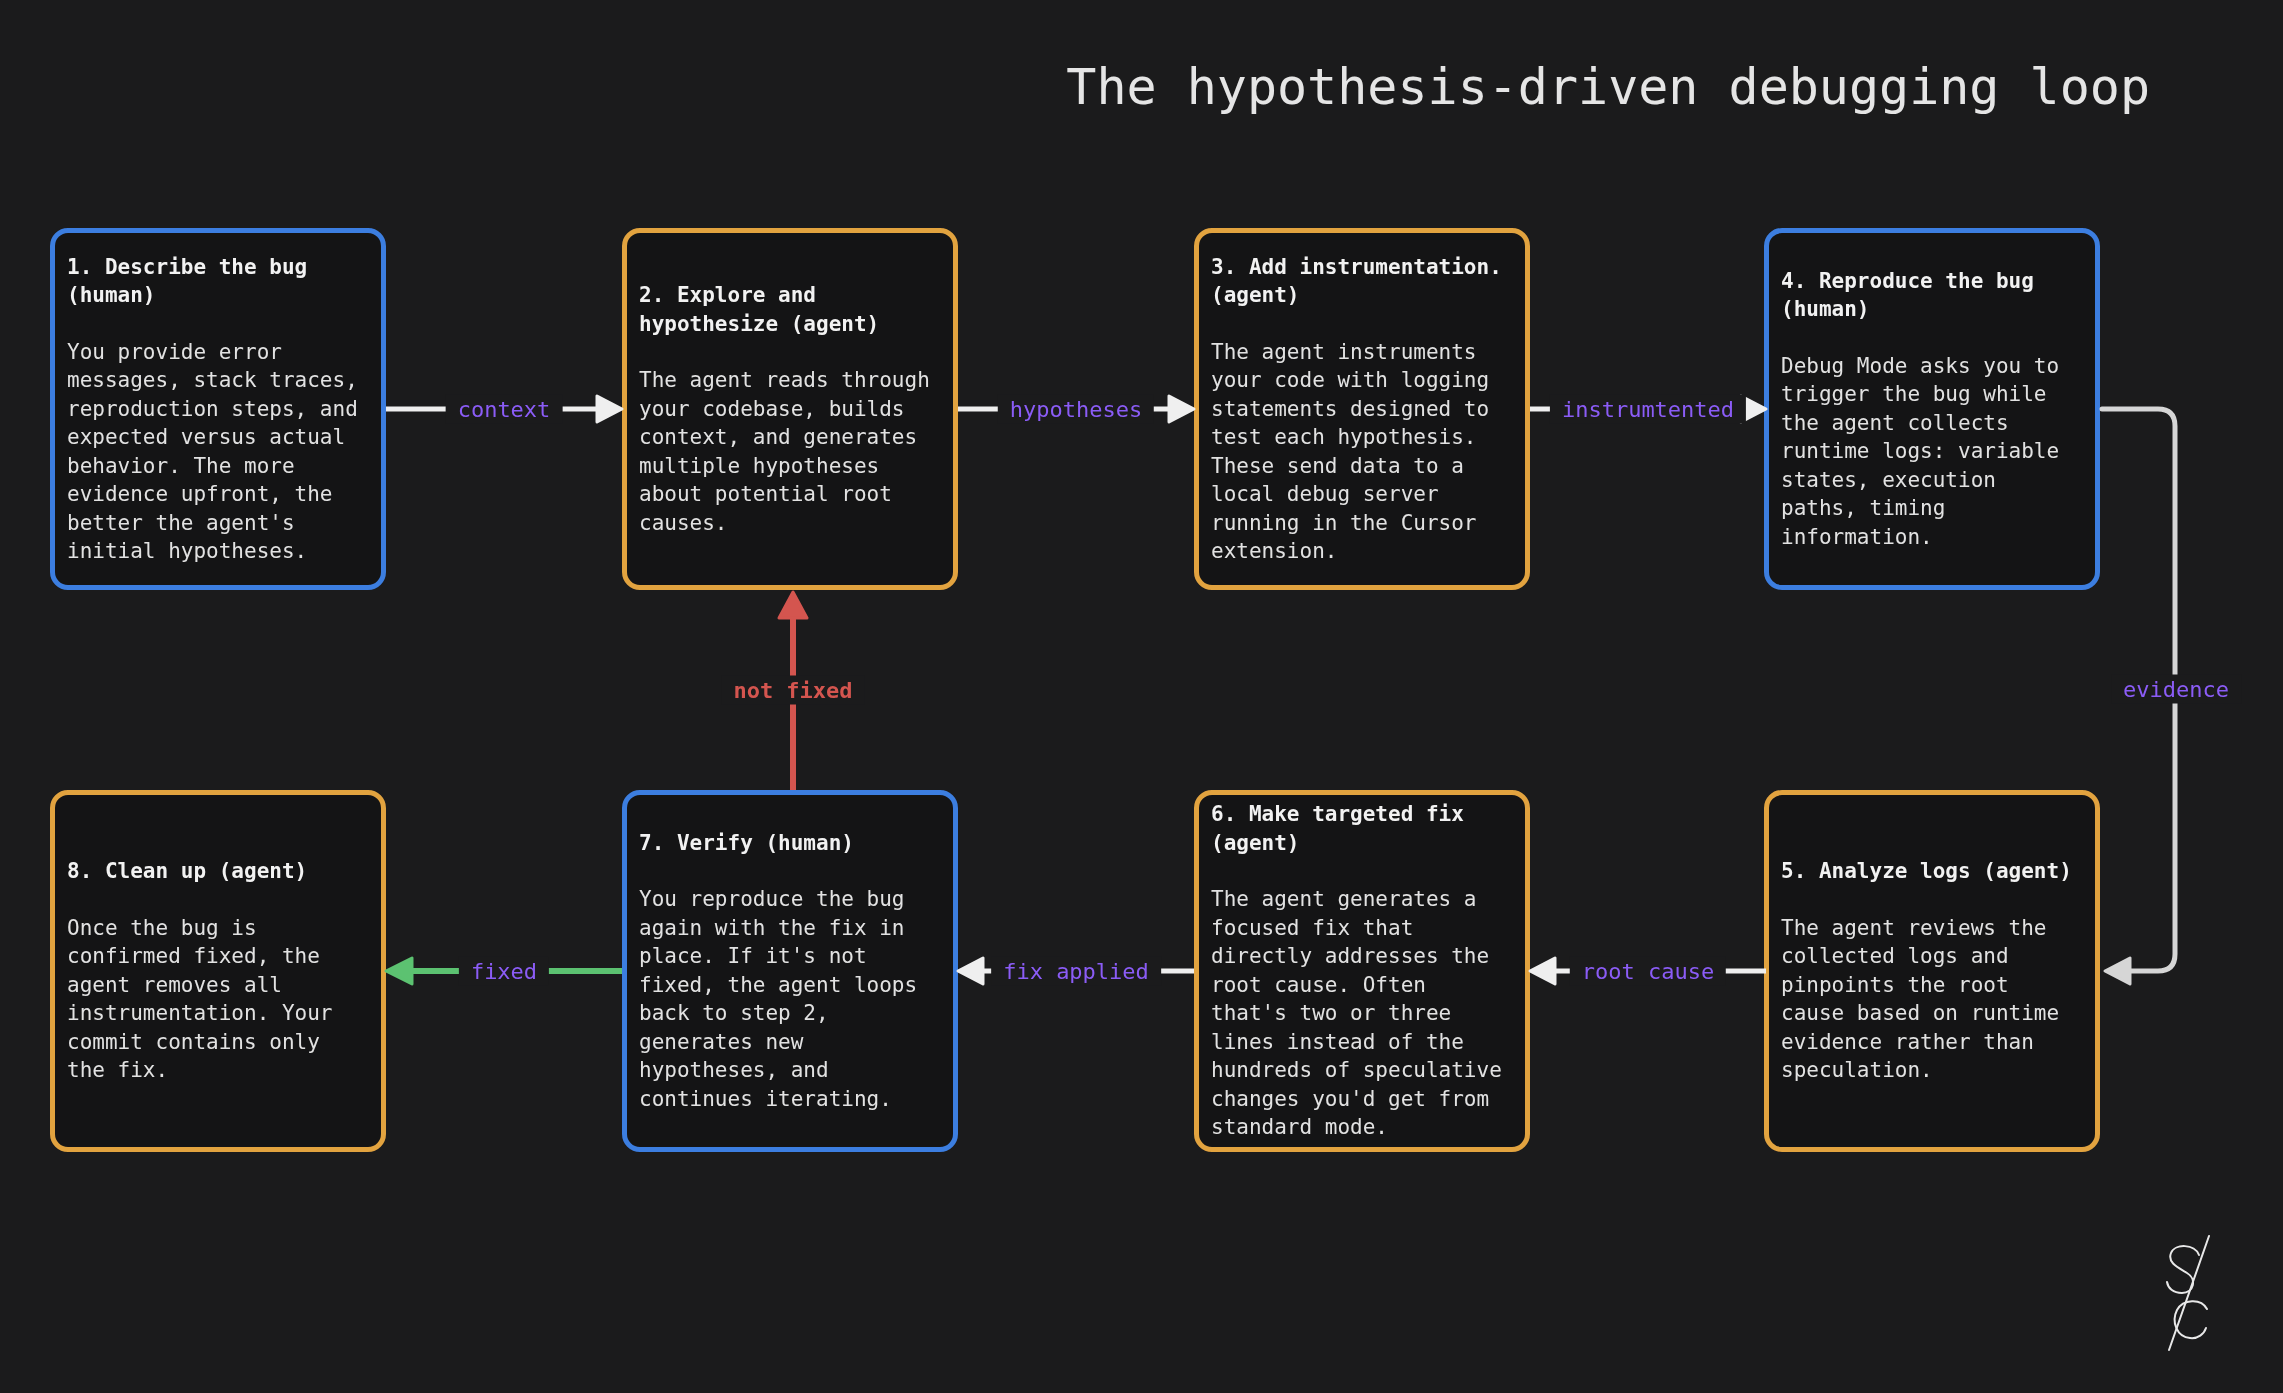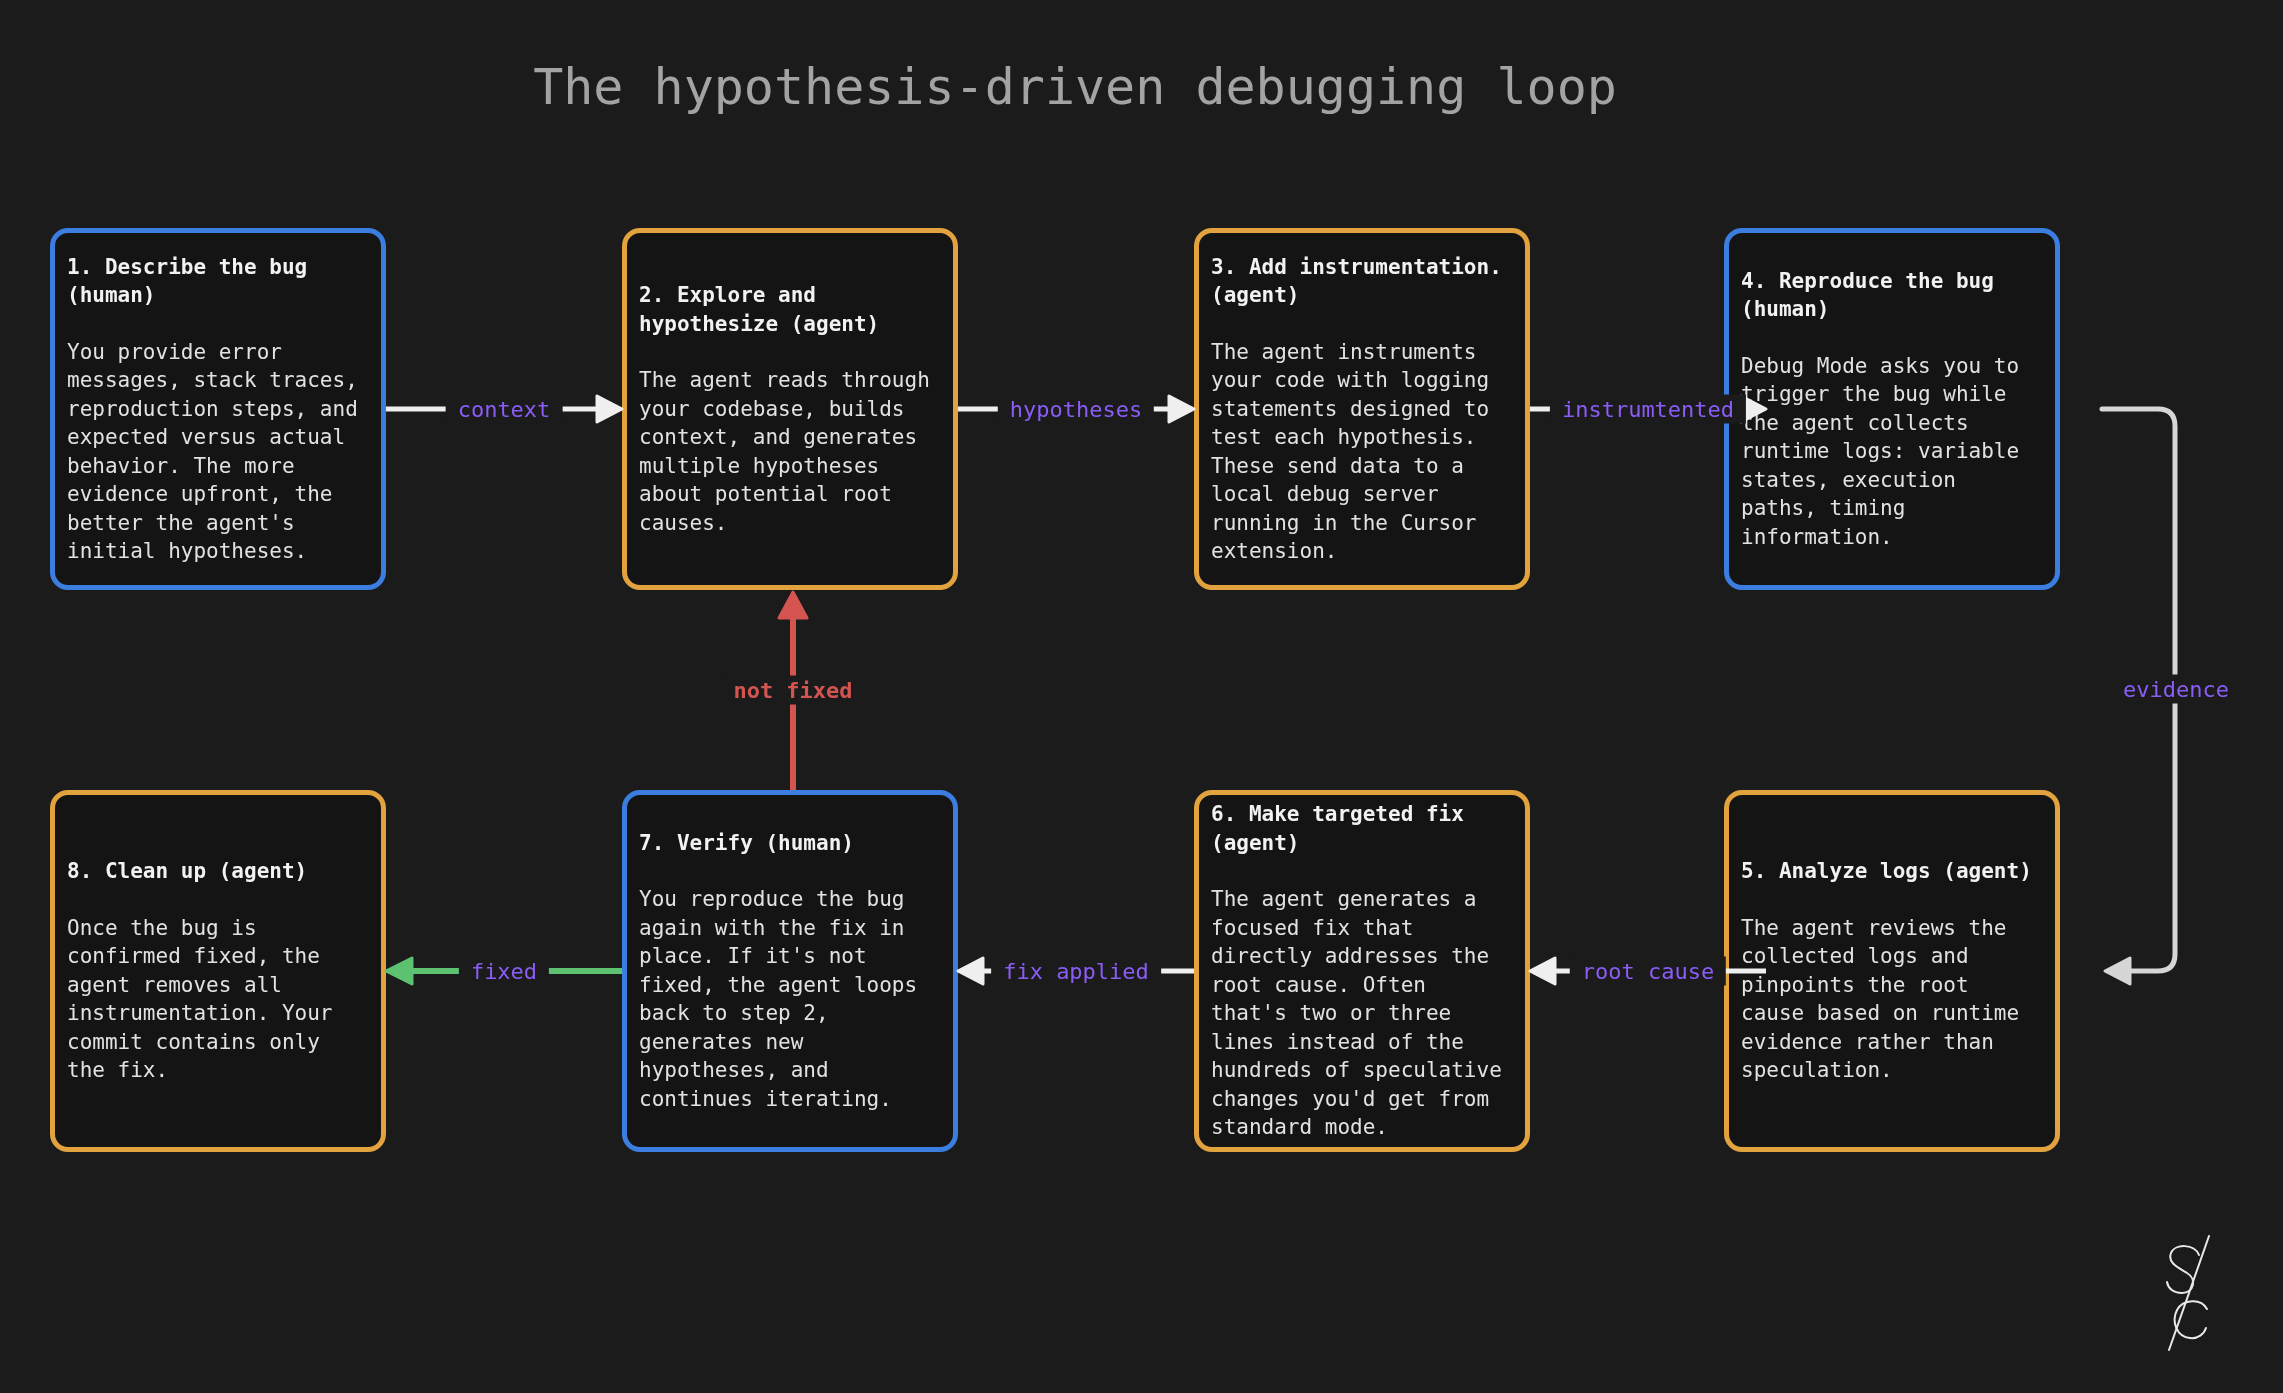--- a/index.html
+++ b/index.html
@@ -3,33 +3,33 @@
 <meta charset="utf-8">
 <style>
   html,body{margin:0;padding:0;background:#1b1b1c;}
   .stage{
     position:relative;width:2283px;height:1393px;overflow:hidden;
     background:#1b1b1c;
     font-family:"DejaVu Sans Mono","Liberation Mono",monospace;
     color:#e6e6e6;
   }
   .title{
-    position:absolute;top:58px;left:0;width:2150px;text-align:center;
-    font-size:50px;font-weight:500;color:#a3a3a3;letter-spacing:0;
+    position:absolute;top:58px;left:0;width:2150px;text-align:right;
+    font-size:50px;font-weight:500;color:#e5e5e5;letter-spacing:0;
   }
   .box{
     position:absolute;width:336px;height:362px;box-sizing:border-box;
     border:5px solid #888;border-radius:18px;background:#141415;
     padding:8px 12px;display:flex;flex-direction:column;justify-content:center;
   }
   .box.blue{border-color:#3c7ee0;}
   .box.orange{border-color:#e2a33f;}
   .box-heading{font-weight:bold;font-size:21px;line-height:28.5px;color:#f2f2f2;white-space:pre-line;}
   .box-body{margin-top:28px;font-size:21px;line-height:28.5px;color:#e2e2e2;white-space:pre-line;}
-  .c1{left:50px}.c2{left:622px}.c3{left:1194px}.c4{left:1724px}
+  .c1{left:50px}.c2{left:622px}.c3{left:1194px}.c4{left:1764px}
   .r1{top:228px}.r2{top:790px}
   .overlay{position:absolute;left:0;top:0;pointer-events:none;}
   .lbl{
     position:absolute;transform:translate(-50%,-50%);
     background:#1b1b1c;padding:2px 12px;font-size:22px;color:#8b5cf6;white-space:nowrap;
   }
   .lbl.red{color:#d4554f;}
 </style>
 </head>
 <body>

